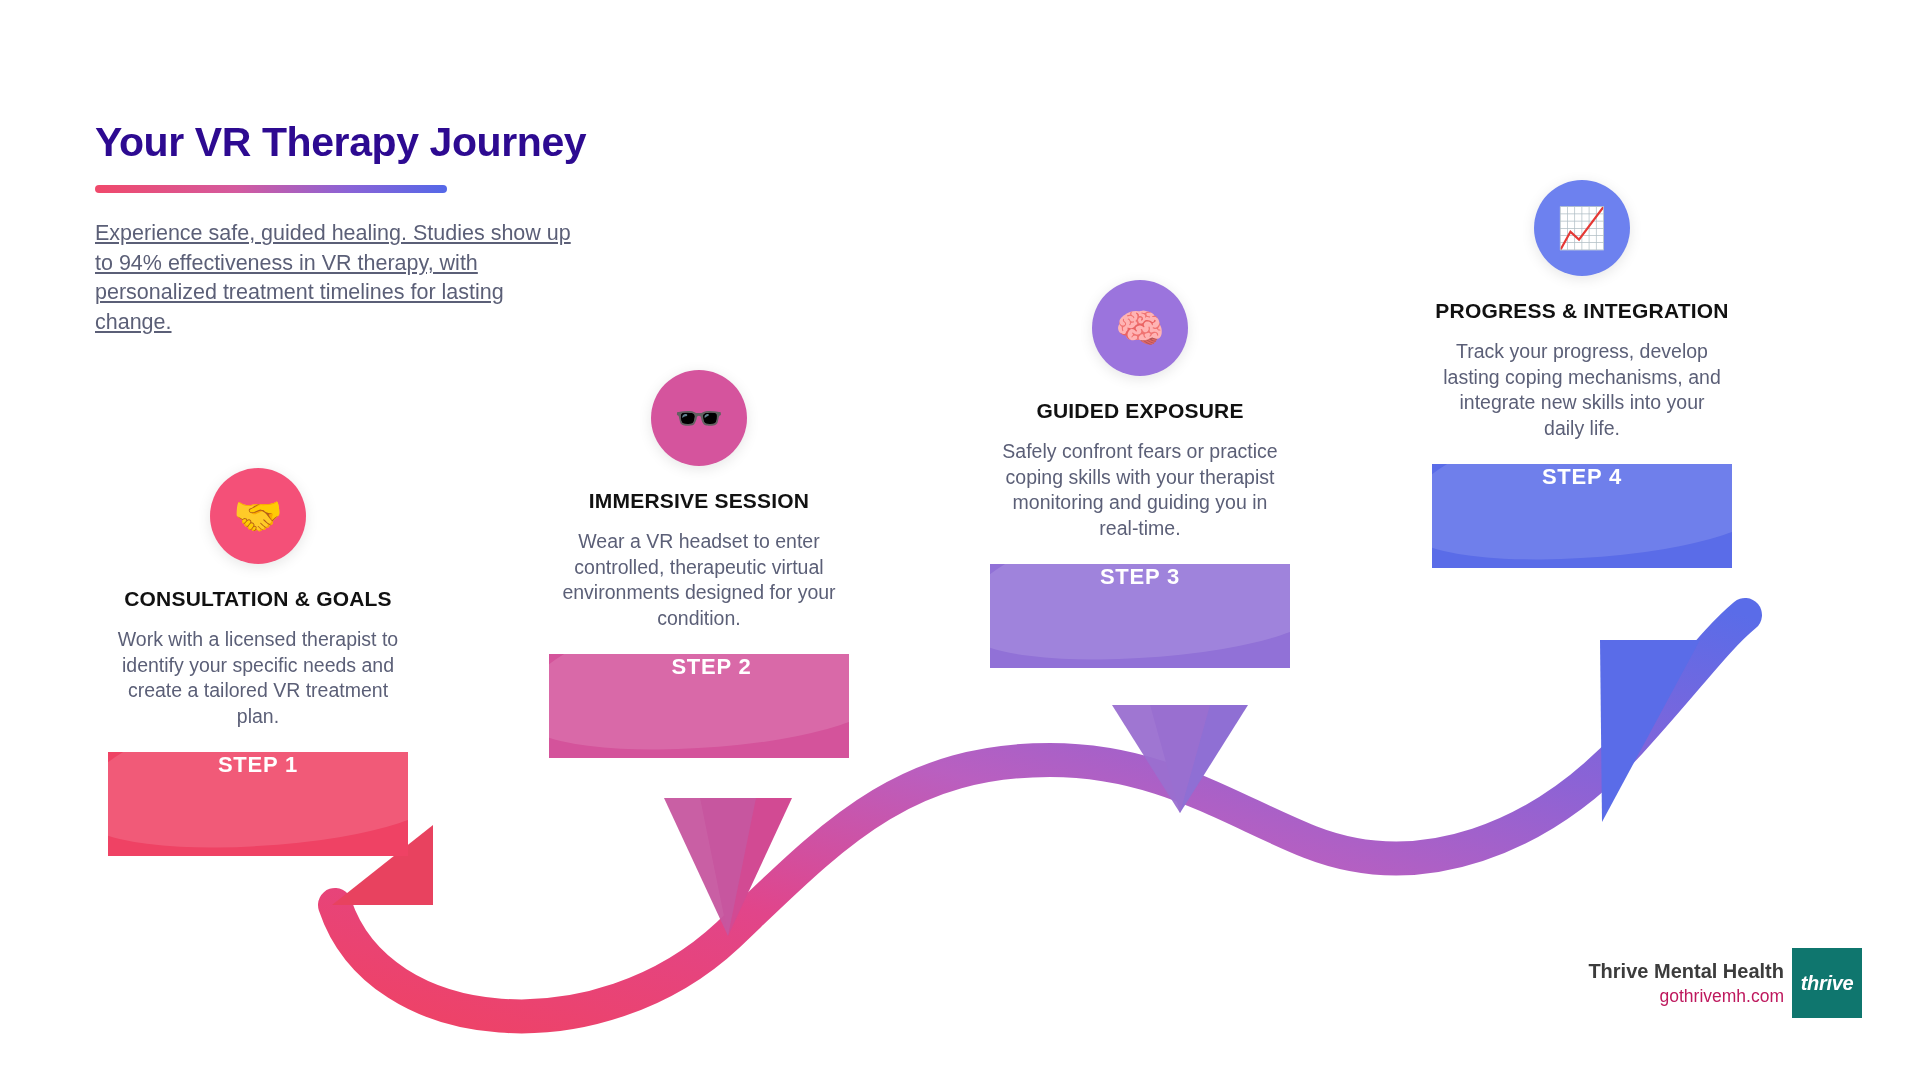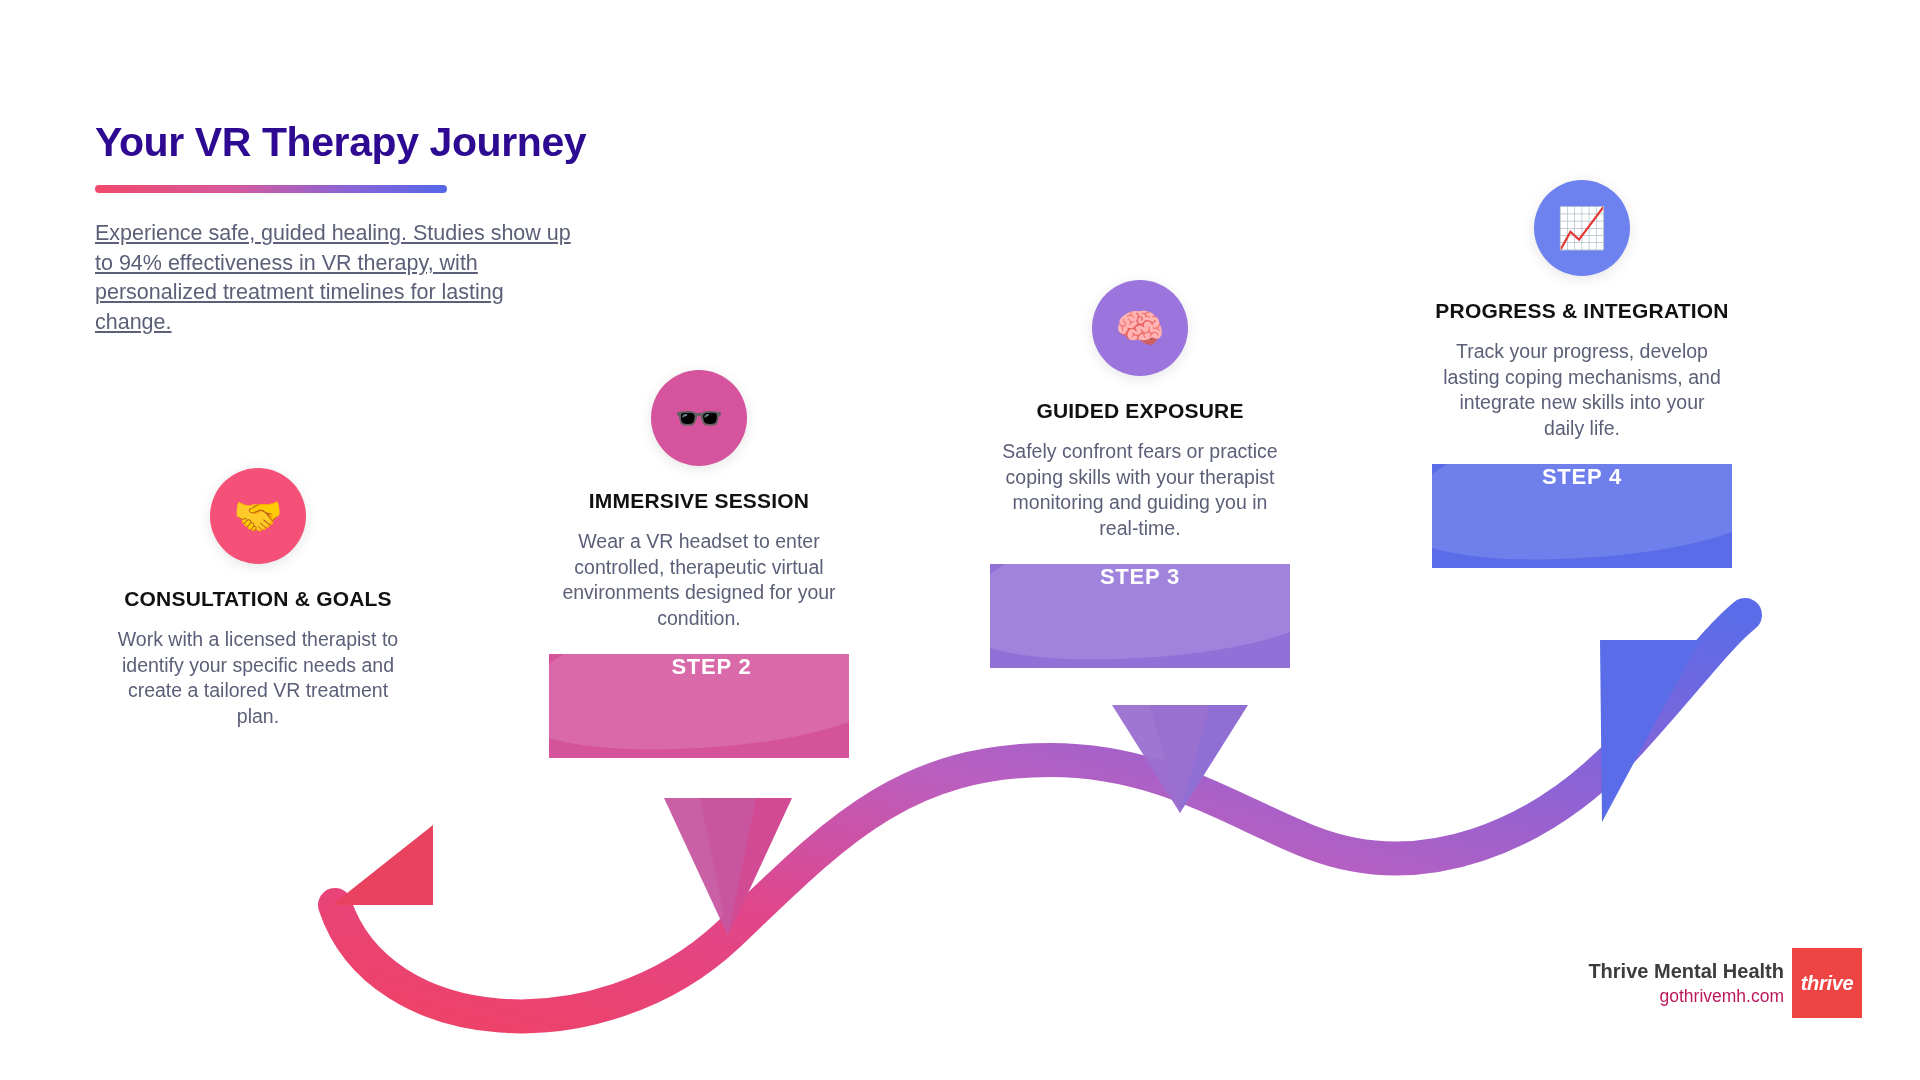--- a/index.html
+++ b/index.html
@@ -150,21 +150,21 @@
     line-height: 1.35;
   }
   #brand-url {
     font-size: 17.5px;
     color: #be185d;
     line-height: 1.35;
   }
   #brand-logo {
     width: 70px;
     height: 70px;
-    background: #ef4444;
+    background: #0f766e;
     display: flex;
     align-items: center;
     justify-content: center;
   }
   #brand-logo span {
     color: #ffffff;
     font-size: 20px;
     font-weight: bold;
     font-style: italic;
     letter-spacing: -0.3px;
@@ -209,20 +209,24 @@
 <div id="header">
   <h1 id="page-title">Your VR Therapy Journey</h1>
   <div id="title-rule"></div>
   <div id="subtitle">Experience safe, guided healing. Studies show up to 94% effectiveness in VR therapy, with personalized treatment timelines for lasting change.</div>
 </div>
 
 <div class="step" id="step-1">
   <div class="step-icon">🤝</div>
   <div class="step-title">CONSULTATION &amp; GOALS</div>
   <div class="step-desc">Work with a licensed therapist to identify your specific needs and create a tailored VR treatment plan.</div>
+  <div class="step-box">
+    <div class="sheen"></div>
+    <span class="lbl">STEP 1</span>
+  </div>
 </div>
 
 <div class="step" id="step-2">
   <div class="step-icon">🕶️</div>
   <div class="step-title">IMMERSIVE SESSION</div>
   <div class="step-desc">Wear a VR headset to enter controlled, therapeutic virtual environments designed for your condition.</div>
   <div class="step-box">
     <div class="sheen"></div>
     <span class="lbl">STEP 2</span>
   </div>

